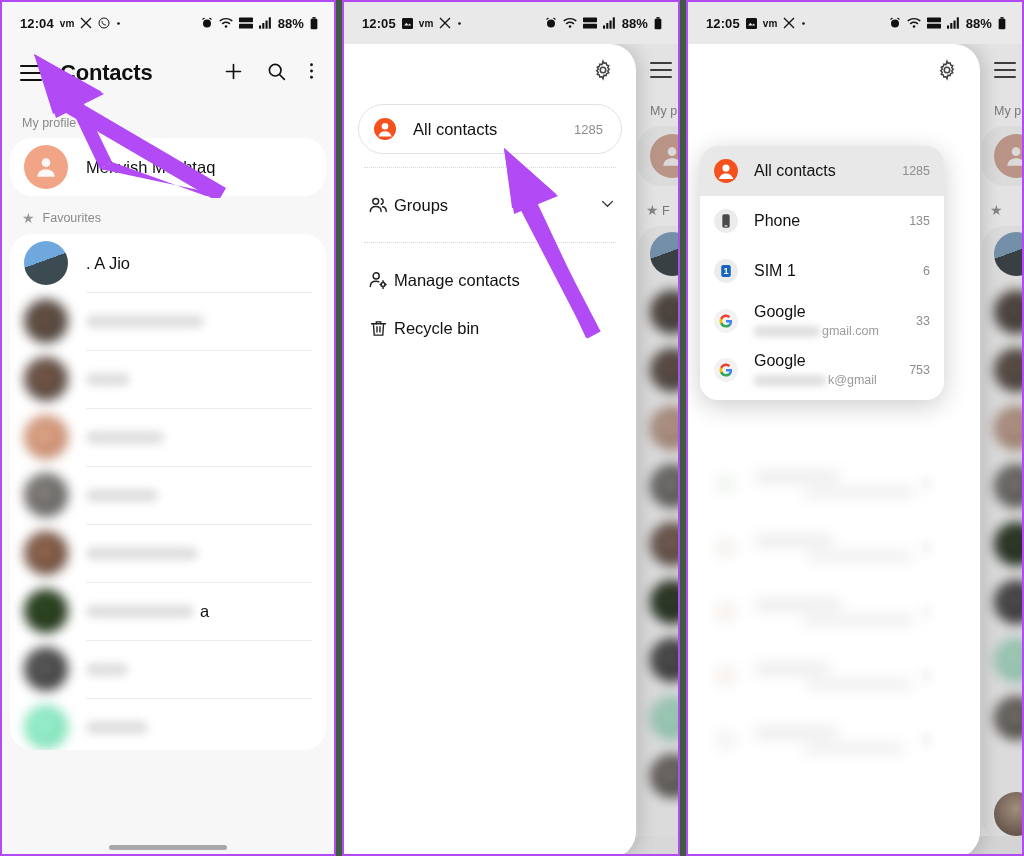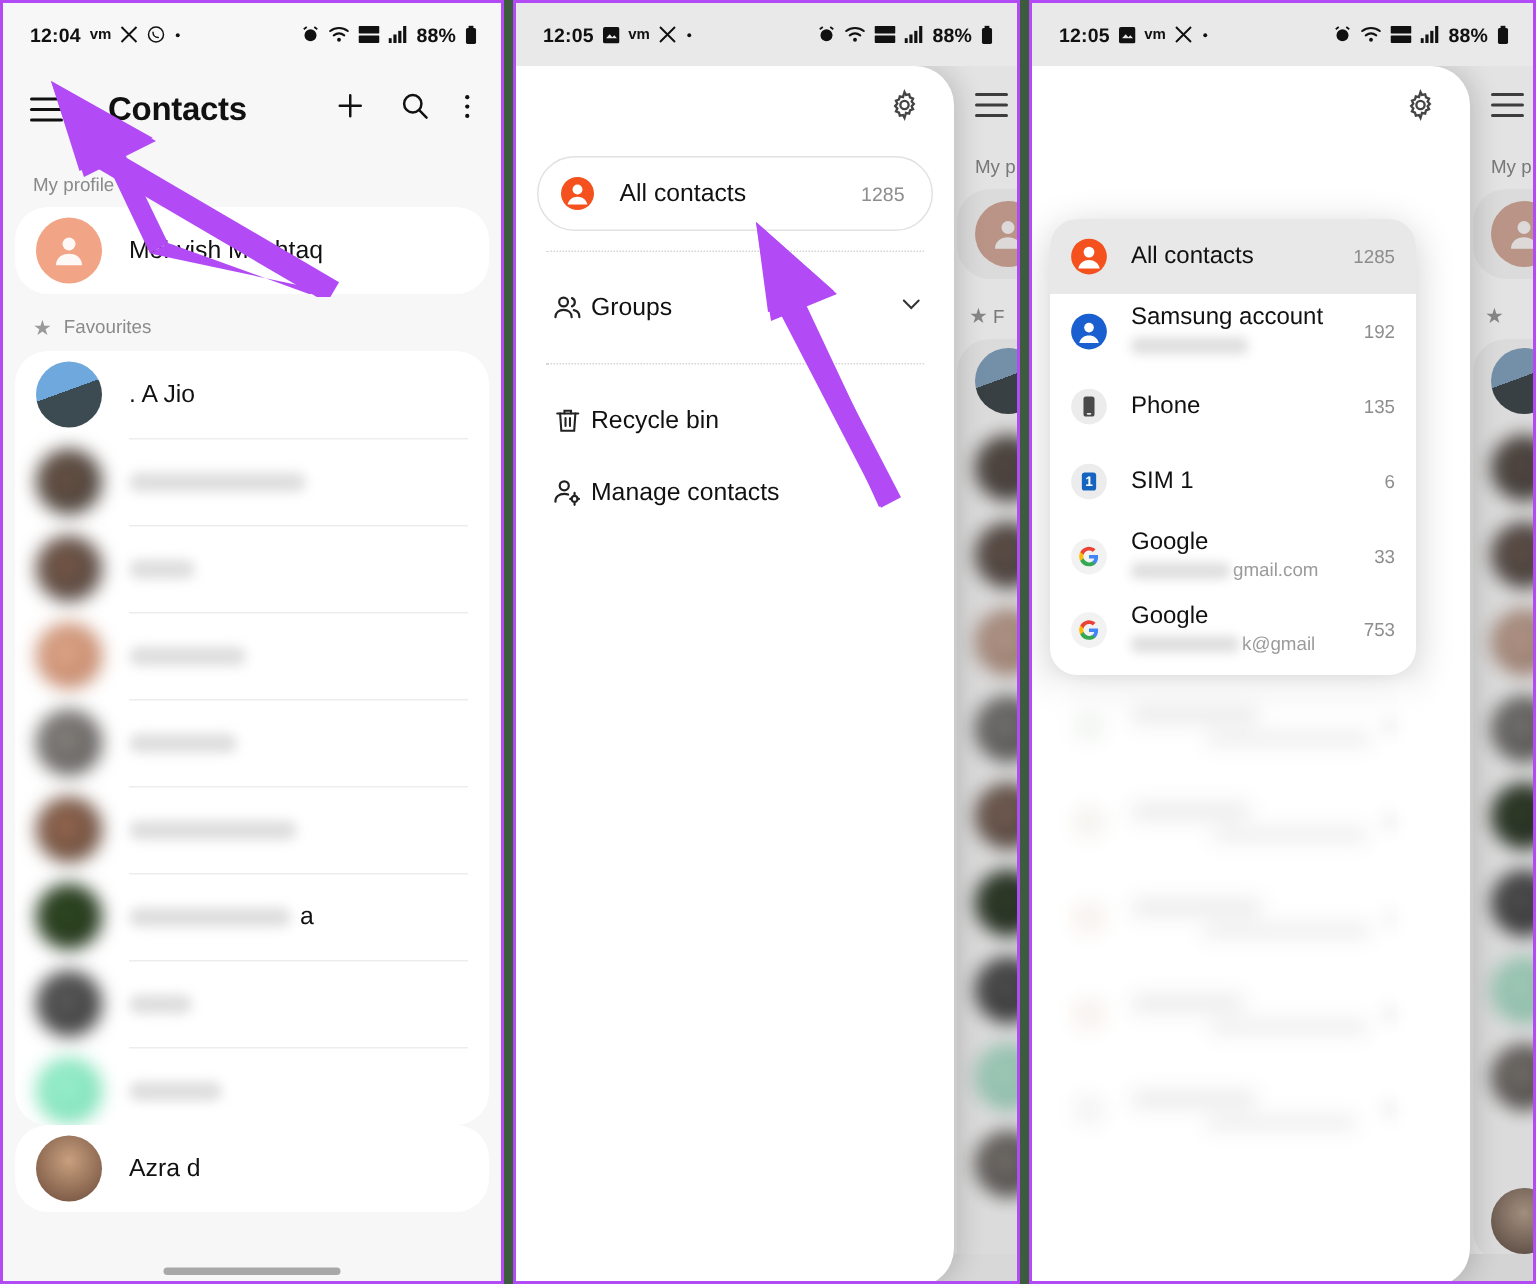--- a/index.html
+++ b/index.html
@@ -48,21 +48,21 @@
 
   
   .p1-body { position: relative; height: 814px; background: #f7f7f7; }
   .appbar {
     height: 58px;
     display: flex; align-items: center;
     padding: 0 14px 0 18px;
   }
   .appbar .title {
     font-size: 22px; font-weight: 700; color: #111;
-    margin-left: 30px; letter-spacing: -.2px;
+    margin-left: 18px; letter-spacing: -.2px;
   }
   .appbar .spacer { flex: 1; }
   .appbar .actions { display: flex; align-items: center; gap: 22px; padding-right: 6px; }
 
   .hamburger { width: 22px; height: 16px; display: flex; flex-direction: column; justify-content: space-between; cursor: pointer; }
   .hamburger i { display: block; height: 2px; background: #111; border-radius: 1px; }
 
   .section-label {
     font-size: 12.5px; color: #8a8a8a;
     padding: 14px 0 8px 20px;
@@ -328,26 +328,20 @@
           <div class="avatar blur" style="background:radial-gradient(circle at 45% 45%,#5d5d5d,#2e2e2e);"></div>
           <div class="blurline" style="margin-left:18px;width:42px;height:13px;"></div>
         </div>
         <div class="contact-row">
           <div class="avatar blur" style="background:radial-gradient(circle at 45% 45%,#9cf0cd,#6fd9ae);"></div>
           <div class="blurline" style="margin-left:18px;width:62px;height:13px;"></div>
         </div>
 
       </div>
 
-      <div class="card">
-        <div class="contact-row">
-          <div class="avatar" style="background:radial-gradient(circle at 50% 38%,#c9a07e,#6b4a3a);"></div>
-          <div class="cname">Azra d</div>
-        </div>
-      </div>
 
       <div class="navbar">
         <div class="handle"></div>
       </div>
 
       <svg class="arrow" style="left:24px; top:4px; width:210px; height:150px;" viewBox="0 0 210 150">
         <polygon points="8,6 76,44 55,50 86,114 74,121 44,58 27,66" fill="#b24bf5"></polygon>
         <polygon points="74,121 86,114 180,148 196,147" fill="#b24bf5"></polygon>
         <path d="M44 58 L196 147" stroke="#b24bf5" stroke-width="16" stroke-linecap="butt"></path>
         <polygon points="8,6 78,46 30,70" fill="#b24bf5"></polygon>
@@ -494,40 +488,40 @@
             <svg width="17" height="17" viewBox="0 0 24 24" fill="none" stroke="#333" stroke-width="1.9" stroke-linecap="round">
                 <path d="M5 9l7 7 7-7"></path>
               </svg>
           </span>
         </div>
 
         <div class="dotted-sep"></div>
 
         <div class="menu-row">
           <span class="ico">
+            <svg width="22" height="22" viewBox="0 0 24 24" fill="none" stroke="#222" stroke-width="1.6" stroke-linecap="round">
+              <circle cx="10" cy="7.5" r="3.3"></circle>
+                <path d="M3.6 19c0-3.6 2.8-5.6 6.4-5.6 1 0 2 .16 2.8.46"></path>
+              <circle cx="17.5" cy="17" r="2.2"></circle>
+                <path d="M17.5 13.8v-1.1M17.5 21.3v-1.1M20.7 17h-1.1M15.4 17h-1.1"></path>
+            </svg>
+          </span>
+          <span class="lbl">Manage contacts</span>
+        </div>
+
+        <div class="menu-row">
+          <span class="ico">
             <svg width="21" height="21" viewBox="0 0 24 24" fill="none" stroke="#222" stroke-width="1.6" stroke-linecap="round">
               <path d="M4 6.5h16"></path>
                 <path d="M9.5 6.5V4.4h5v2.1"></path>
               <path d="M6.2 6.5l.9 13.1h9.8l.9-13.1"></path>
                 <path d="M10.3 10v6M13.7 10v6"></path>
             </svg>
           </span>
           <span class="lbl">Recycle bin</span>
-        </div>
-
-        <div class="menu-row">
-          <span class="ico">
-            <svg width="22" height="22" viewBox="0 0 24 24" fill="none" stroke="#222" stroke-width="1.6" stroke-linecap="round">
-              <circle cx="10" cy="7.5" r="3.3"></circle>
-                <path d="M3.6 19c0-3.6 2.8-5.6 6.4-5.6 1 0 2 .16 2.8.46"></path>
-              <circle cx="17.5" cy="17" r="2.2"></circle>
-                <path d="M17.5 13.8v-1.1M17.5 21.3v-1.1M20.7 17h-1.1M15.4 17h-1.1"></path>
-            </svg>
-          </span>
-          <span class="lbl">Manage contacts</span>
         </div>
       </div>
 
       <svg class="arrow" style="left:150px; top:98px; width:110px; height:200px;" viewBox="0 0 110 200">
         <polygon points="10,6 62,52 40,54 104,190 92,196 32,64 18,66" fill="#b24bf5"></polygon>
         <path d="M30 58 L100 193" stroke="#b24bf5" stroke-width="15" stroke-linecap="butt"></path>
         <polygon points="10,6 64,54 20,72" fill="#b24bf5"></polygon>
       </svg>
 
       <div class="navbar" style="background:#d8d8d8;">
@@ -655,34 +649,20 @@
                 <circle cx="12" cy="9.3" r="3.3" fill="#fff"></circle>
                 <path d="M5.4 19.4c.8-3.4 3.5-5.2 6.6-5.2s5.8 1.8 6.6 5.2z" fill="#fff"></path>
               </svg>
           </span>
           <span class="acct-mid">
             <span class="acct-name">All contacts</span>
           </span>
           <span class="acct-cnt">1285</span>
         </div>
 
-        <div class="acct-row">
-          <span class="acct-ico">
-            <svg width="26" height="26" viewBox="0 0 24 24">
-                <circle cx="12" cy="12" r="11" fill="#1a5fd0"></circle>
-                <circle cx="12" cy="9.6" r="3" fill="#fff"></circle>
-                <path d="M6 19c.7-3 3-4.6 6-4.6s5.3 1.6 6 4.6z" fill="#fff"></path>
-              </svg>
-          </span>
-          <span class="acct-mid">
-            <span class="acct-name">Samsung account</span>
-            <span class="acct-sub"><span class="redact"></span></span>
-          </span>
-          <span class="acct-cnt">192</span>
-        </div>
 
         <div class="acct-row">
           <span class="acct-ico">
             <svg width="26" height="26" viewBox="0 0 24 24">
                 <circle cx="12" cy="12" r="11" fill="#ececec"></circle>
                 <rect x="8.6" y="5.8" width="6.8" height="12.4" rx="1.6" fill="#4a4a4a"></rect>
                 <rect x="10.6" y="16" width="2.8" height="1" rx=".5" fill="#ececec"></rect>
               </svg>
           </span>
           <span class="acct-mid">

